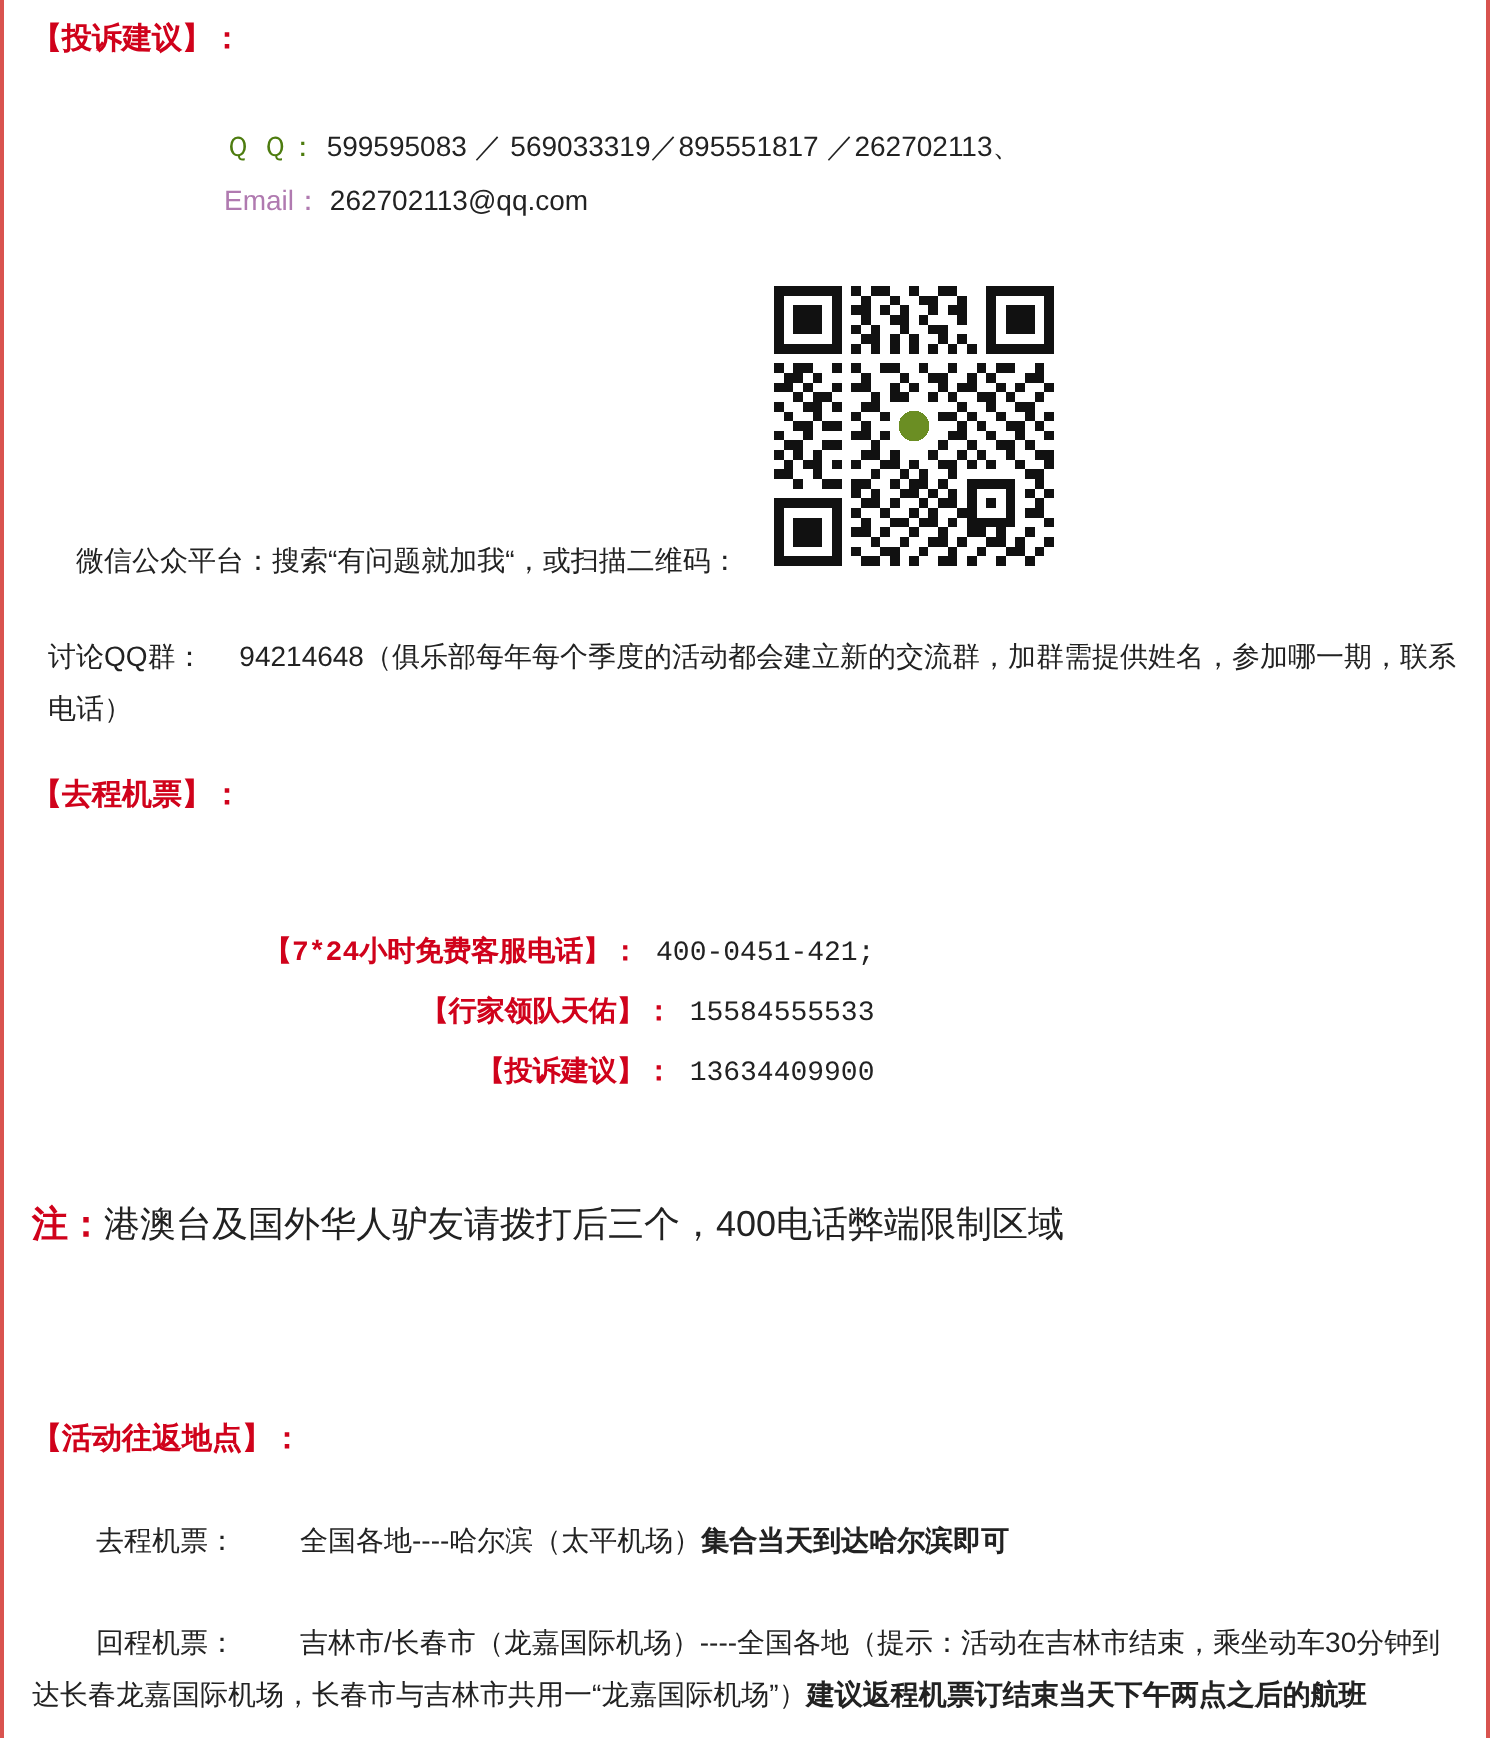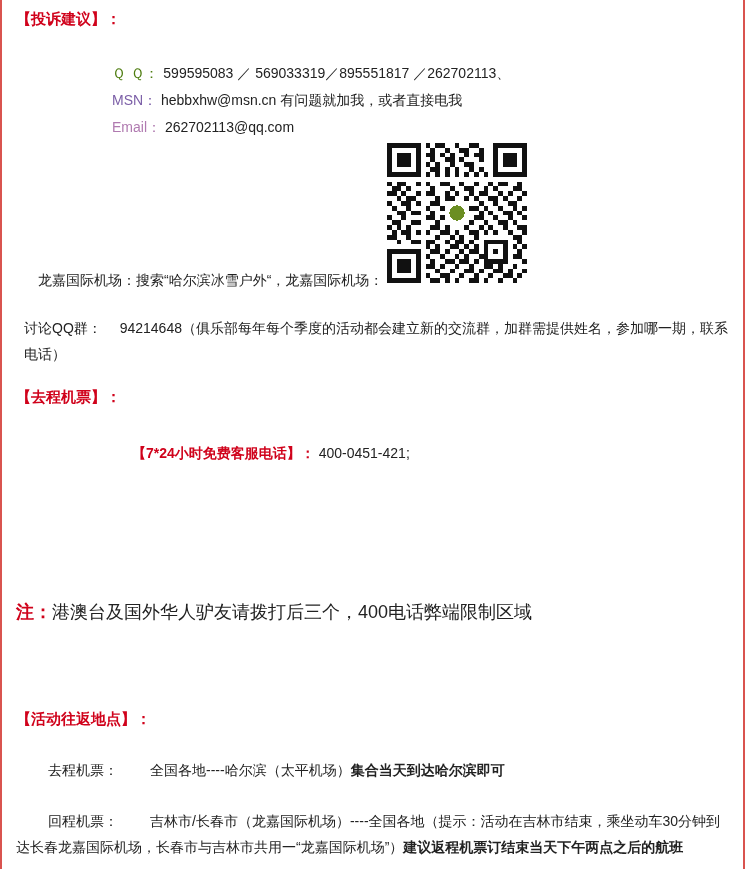--- a/index.html
+++ b/index.html
@@ -83,22 +83,23 @@
     font-size: 14px;
   }
   .sec-2 {
     position: absolute;
     left: 14px;
     top: 388px;
   }
   .phone-block {
     position: absolute;
     left: 130px;
-    top: 438px;
+    top: 462px;
     line-height: 30px;
+    font-family: Liberation Mono, monospace;
   }
   .phone-row {
     white-space: nowrap;
     text-align: right;
   }
   .ph-label {
     color: #d0021b;
     font-weight: bold;
   }
   .ph-val {
@@ -146,24 +147,20 @@
 <body>
 
 <div class="page">
 
   <div class="sec-1 red-head">【投诉建议】：</div>
 
   <div class="contact-block">
     <div class="contact-row">
       <span class="label-blue">Ｑ Ｑ：</span>
       <span class="val">599595083 ／ 569033319／895551817 ／262702113、</span>
-    </div>
-    <div class="contact-row">
-      <span class="label-purple">MSN：</span>
-      <span class="val">hebbxhw@msn.cn  有问题就加我，或者直接电我</span>
     </div>
     <div class="contact-row">
       <span class="label-mail">Email：</span>
       <span class="val">262702113@qq.com</span>
     </div>
   </div>
 
   <div class="qr-wrap">
     <svg class="qr" viewBox="0 0 29 29" shape-rendering="crispEdges">
       <rect width="29" height="29" fill="#ffffff"></rect>
@@ -399,35 +396,43 @@
         <rect x="20" y="28" width="1" height="1"></rect>
           <rect x="23" y="28" width="1" height="1"></rect>
         <rect x="26" y="28" width="1" height="1"></rect>
       </g>
       <rect x="12" y="12" width="5" height="5" fill="#ffffff"></rect>
       <circle cx="14.5" cy="14.5" r="1.6" fill="#6b8e23"></circle>
     </svg>
   </div>
 
   <div class="wechat-line">
-    <span>龙嘉国际机场：</span><span>搜索“哈尔滨冰雪户外“，龙嘉国际机场：</span>
+    <span>微信公众平台：</span><span>搜索“有问题就加我“，或扫描二维码：</span>
   </div>
 
   <div class="qqgroup-line">
     <span>讨论QQ群：</span>
     <span style="display:inline-block;width:14px"></span><span>94214648</span><span>（俱乐部每年每个季度的活动都会建立新的交流群，加群需提供姓名，参加哪一期，联系电话）</span>
   </div>
 
   <div class="sec-2 red-head">【去程机票】：</div>
 
   <div class="phone-block">
     <div class="phone-row">
       <span class="ph-label">【7*24小时免费客服电话】：</span>
       <span class="ph-val">400-0451-421;</span>
     </div>
+    <div class="phone-row">
+      <span class="ph-label">【行家领队天佑】：</span>
+      <span class="ph-val">15584555533</span>
+    </div>
+    <div class="phone-row">
+      <span class="ph-label">【投诉建议】：</span>
+      <span class="ph-val">13634409900</span>
+    </div>
   </div>
 
   <div class="note-line">
     <span class="note-key">注：</span><span>港澳台及国外华人驴友请拨打后三个，400电话弊端限制区域</span>
   </div>
 
   <div class="sec-3 red-head">【活动往返地点】：</div>
 
   <div class="go-line">
     <span class="plain">去程机票：</span><span class="plain">全国各地----哈尔滨（太平机场）</span><span class="emph">集合当天到达哈尔滨即可</span>

